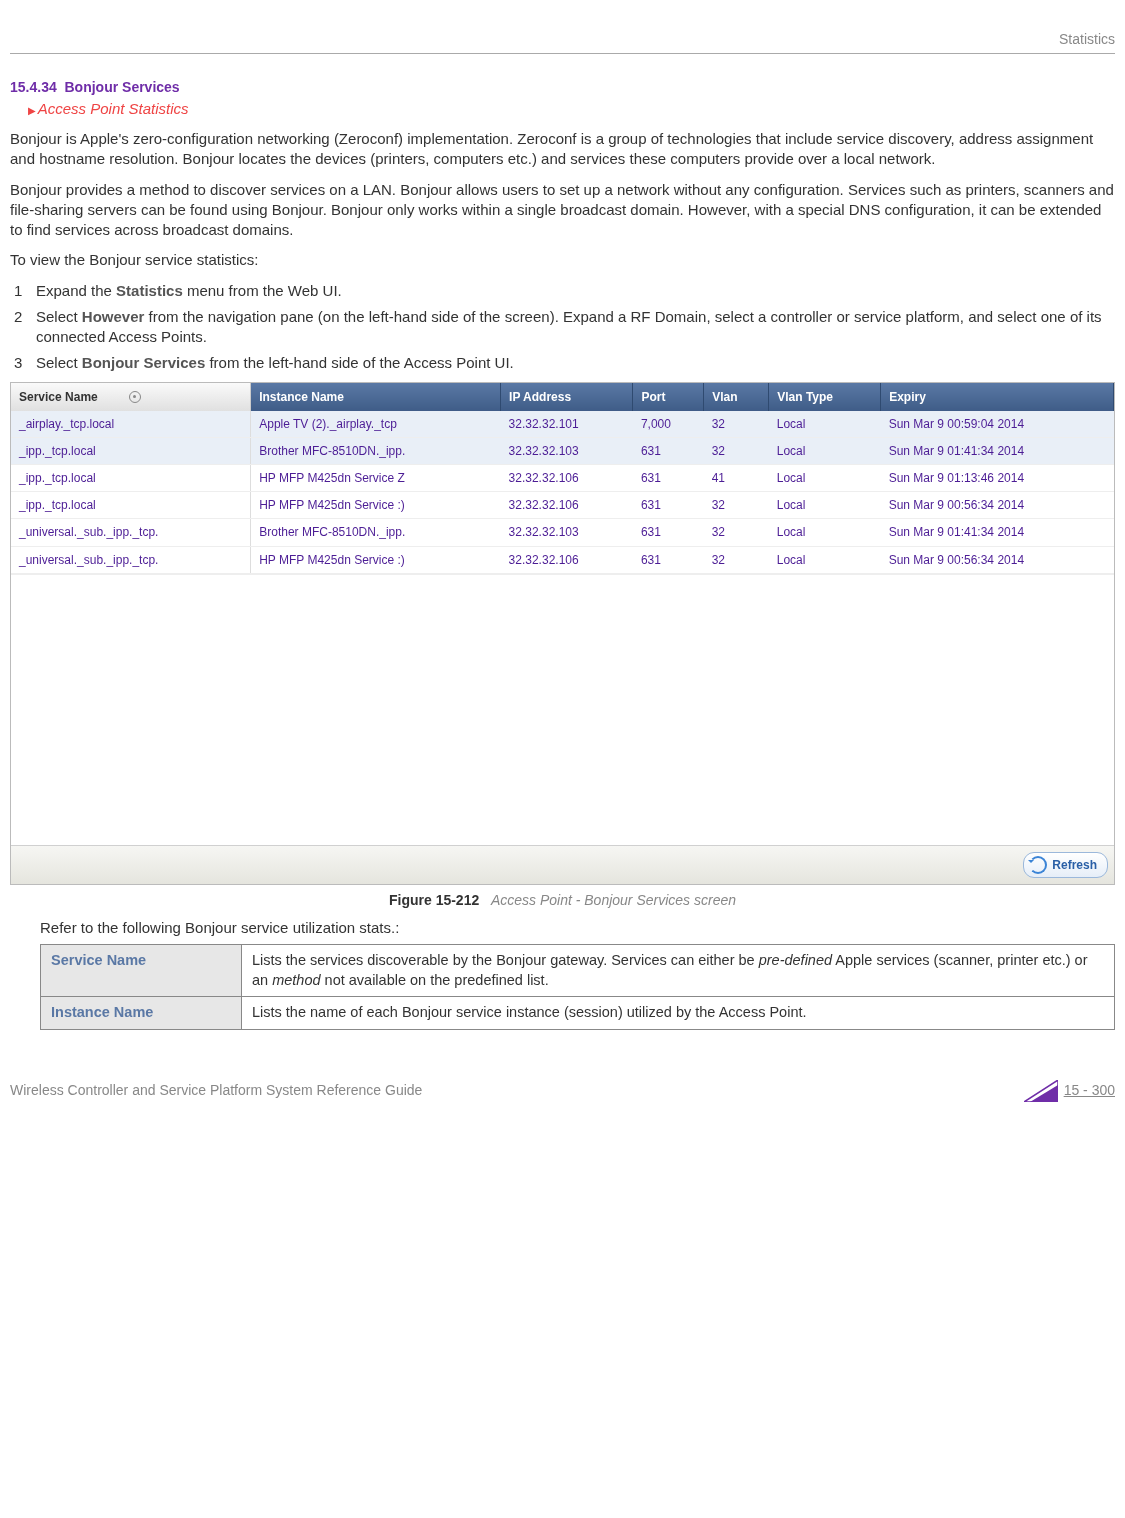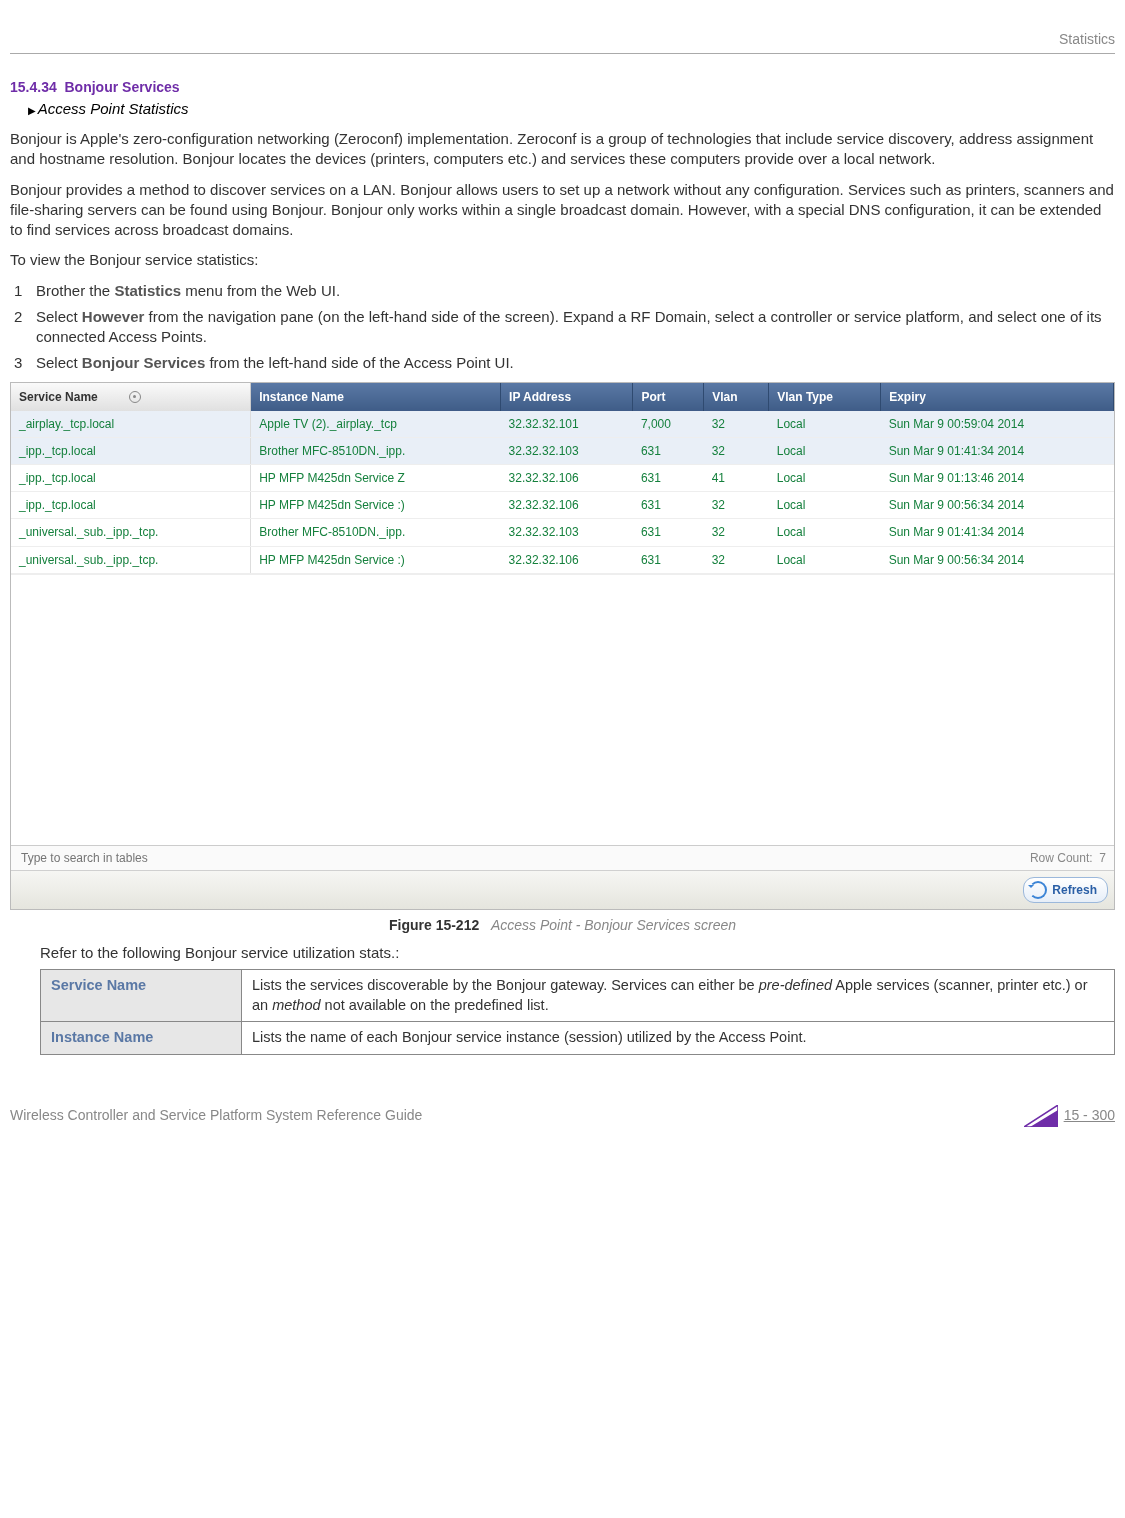--- a/index.html
+++ b/index.html
@@ -19,21 +19,21 @@
     border-bottom: 0.5px solid #aaa;
     margin-bottom: 24px;
   }
   .section-heading {
     color: #6F2DA8;
     font-weight: bold;
     font-size: 14px;
     margin-bottom: 2px;
   }
   .breadcrumb {
-    color: #000000;
+    color: #ef4444;
     font-style: italic;
     font-size: 15px;
     margin-bottom: 5px;
     padding-left: 18px;
   }
   .breadcrumb .tri {
     font-style: normal;
     font-size: 10px;
     margin-right: 2px;
   }
@@ -68,21 +68,21 @@
     display: inline-block;
     width: 10px; height: 10px;
     border: 1px solid #888; border-radius: 50%;
     vertical-align: middle;
     margin-left: 28px;
     position: relative;
   }
   .sort-ind::after { content: ''; position: absolute; left: 3px; top: 3px; width: 3px; height: 3px; background:#888; border-radius:50%; }
   .scr-table td {
     padding: 5px 8px;
-    color: #15803d;
+    color: #4c1d95;
     border-bottom: 0.5px solid #eee;
     white-space: nowrap;
     overflow: hidden;
   }
   .scr-table tr.sel td { background: #e9eff7; }
   .scr-table td:first-child { border-right: 1px solid #ddd; }
   .scr-empty { height: 270px; border-top: 0.5px solid #eee; }
   .scr-footer {
     display: flex;
     justify-content: space-between;
@@ -176,21 +176,21 @@
 </div>
 
 <p>Bonjour is Apple's zero-configuration networking (Zeroconf) implementation. Zeroconf is a group of technologies that include service discovery, address assignment and hostname resolution. Bonjour locates the devices (printers, computers etc.) and services these computers provide over a local network.</p>
 <p>Bonjour provides a method to discover services on a LAN. Bonjour allows users to set up a network without any configuration. Services such as printers, scanners and file-sharing servers can be found using Bonjour. Bonjour only works within a single broadcast domain. However, with a special DNS configuration, it can be extended to find services across broadcast domains.</p>
 <p>To view the Bonjour service statistics:</p>
 
 <div class="step-list">
   <div class="step">
     <div class="num">1</div>
     <div class="txt">
-      <span>Brother the </span><span class="bold">Statistics</span><span> menu from the Web UI.</span>
+      <span>Expand the </span><span class="bold">Statistics</span><span> menu from the Web UI.</span>
     </div>
   </div>
   <div class="step">
     <div class="num">2</div>
     <div class="txt">
       <span>Select </span><span class="bold">However</span><span> from the navigation pane (on the left-hand side of the screen). Expand a RF Domain, select a controller or service platform, and select one of its connected Access Points.</span>
     </div>
   </div>
   <div class="step">
     <div class="num">3</div>
@@ -267,26 +267,20 @@
           <td>HP MFP M425dn Service :)</td>
           <td>32.32.32.106</td>
           <td>631</td>
           <td>32</td>
           <td>Local</td>
           <td>Sun Mar  9 00:56:34 2014</td>
         </tr>
       </tbody>
   </table>
   <div class="scr-empty"></div>
-  <div class="scr-footer">
-    <input class="scr-search" placeholder="Type to search in tables" style="">
-    <div>
-      <span>Row Count:</span>&nbsp;&nbsp;<span>7</span>
-    </div>
-  </div>
   <div class="scr-refresh-bar">
     <div class="refresh-btn">
       <span class="ic"></span>
       <span>Refresh</span>
     </div>
   </div>
 </div>
 
 <div class="caption">
   <span class="figlbl">Figure 15-212</span>

